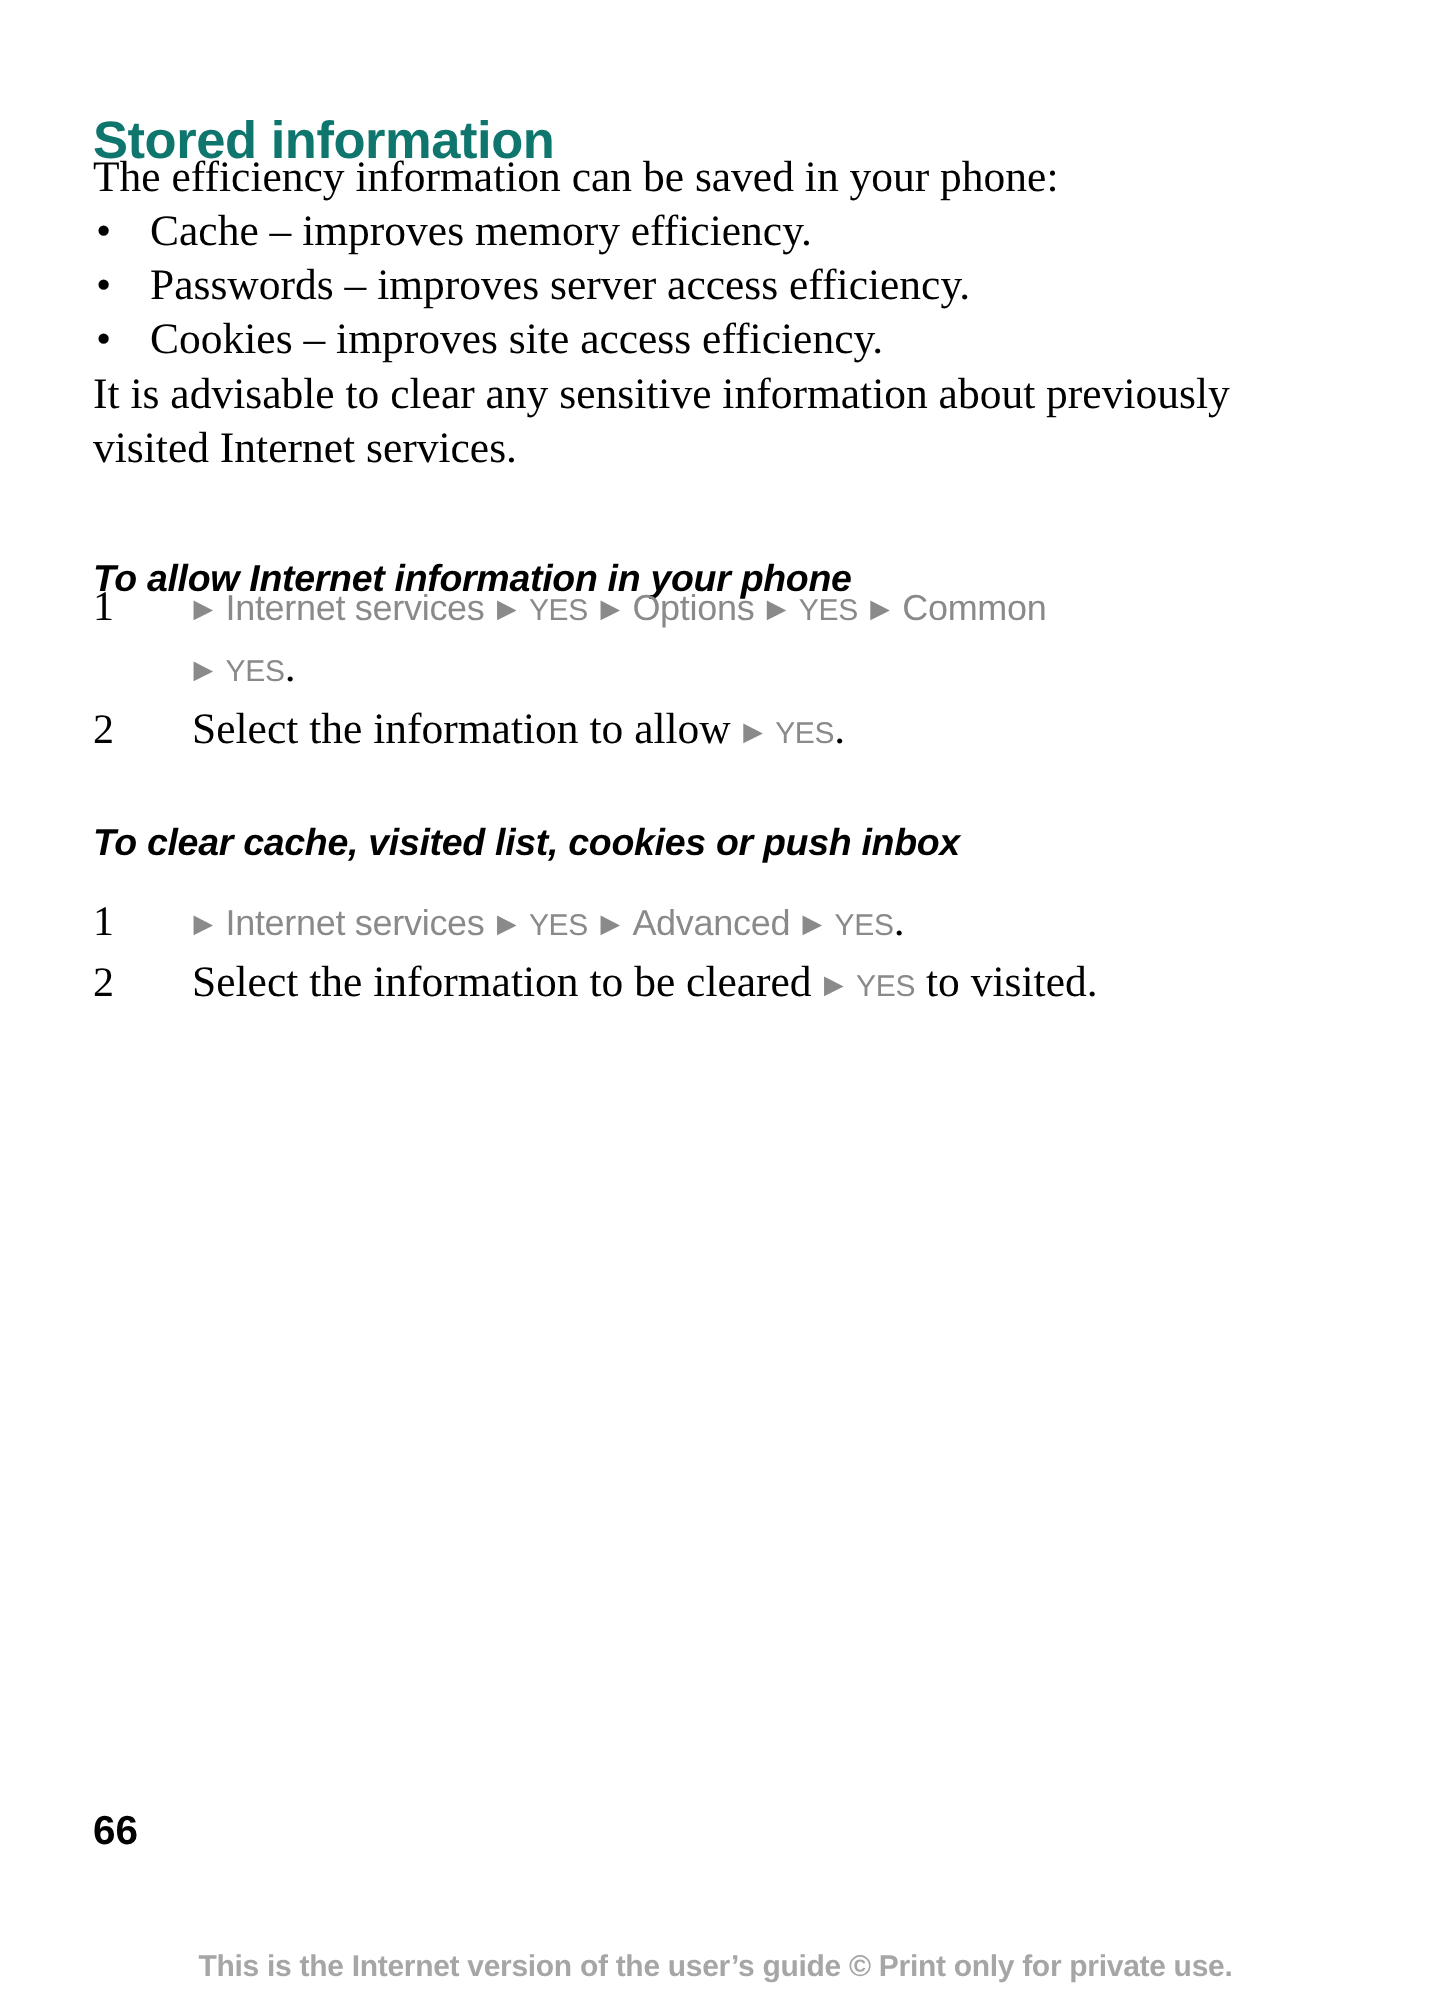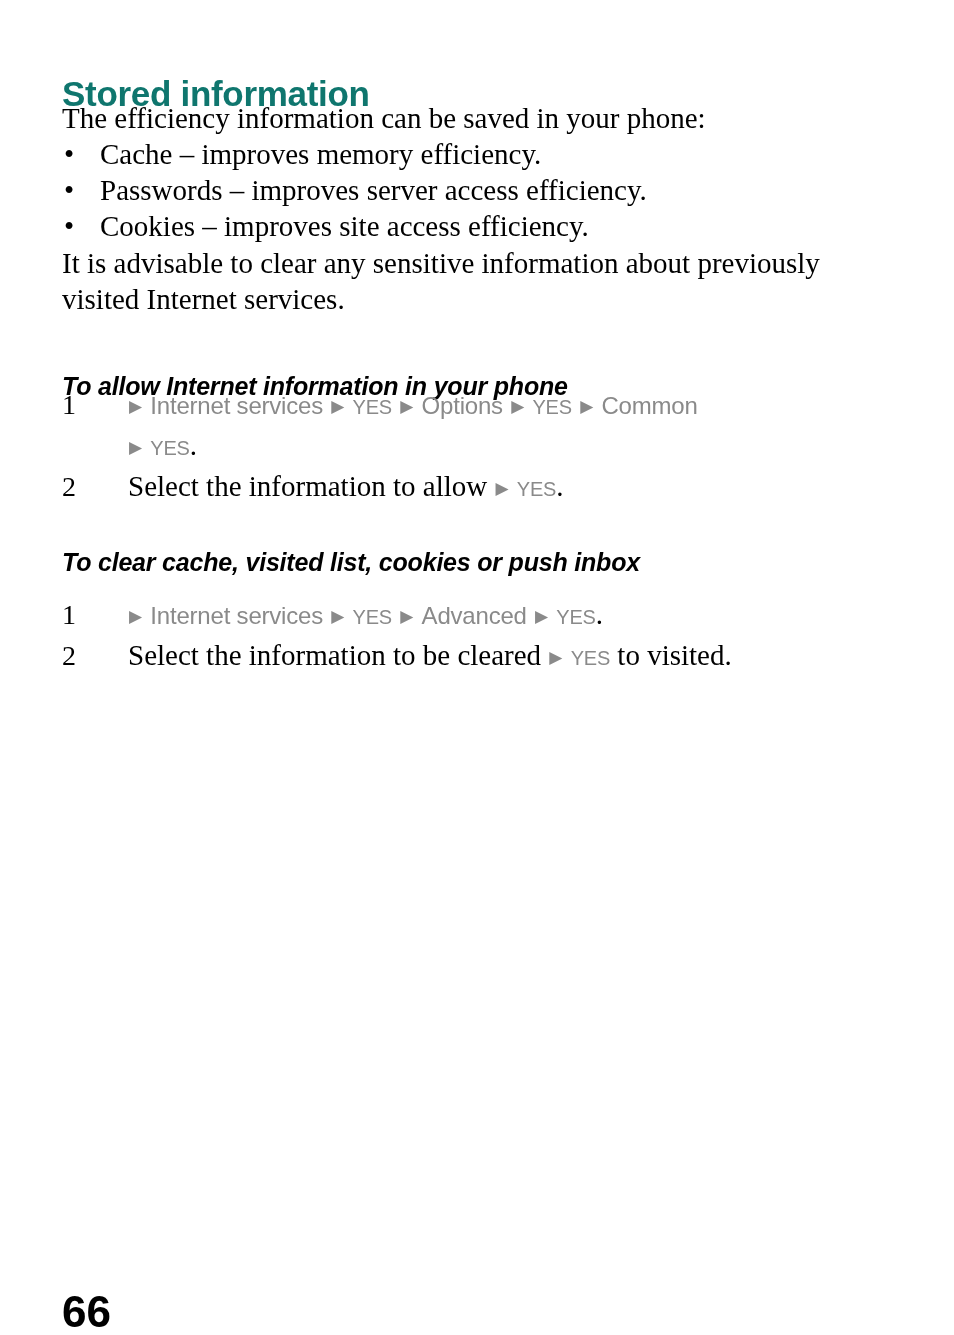--- a/index.html
+++ b/index.html
@@ -131,24 +131,24 @@
   .dot-black {
     font-family: "Liberation Serif", "DejaVu Serif", serif;
     font-size: 29px;
     color: #000000;
   }
 
   
   .page-number {
     position: absolute;
     left: 62px;
-    top: 1292px;
-    font-family: "Liberation Sans", sans-serif;
-    font-weight: bold;
-    font-size: 44px;
+    top: 1200px;
+    font-family: "Liberation Sans", sans-serif;
+    font-weight: bold;
+    font-size: 27px;
     line-height: 40px;
     color: #000000;
   }
   .footer-note {
     position: absolute;
     left: 0;
     top: 1298px;
     width: 954px;
     text-align: center;
     font-family: "Liberation Sans", sans-serif;
@@ -218,14 +218,15 @@
 
     <div class="step">
       <span class="step-num">2</span>
       <span class="step-text"><span>Select the information to be cleared </span><span class="arrow">▶</span> <span class="nav nav-key">YES</span><span> to visited.</span></span>
     </div>
 
   </div>
 
   <div class="page-number">66</div>
 
+  <div class="footer-note">This is the Internet version of the user’s guide © Print only for private use.</div>
 
 </div>
 
 </body></html>

